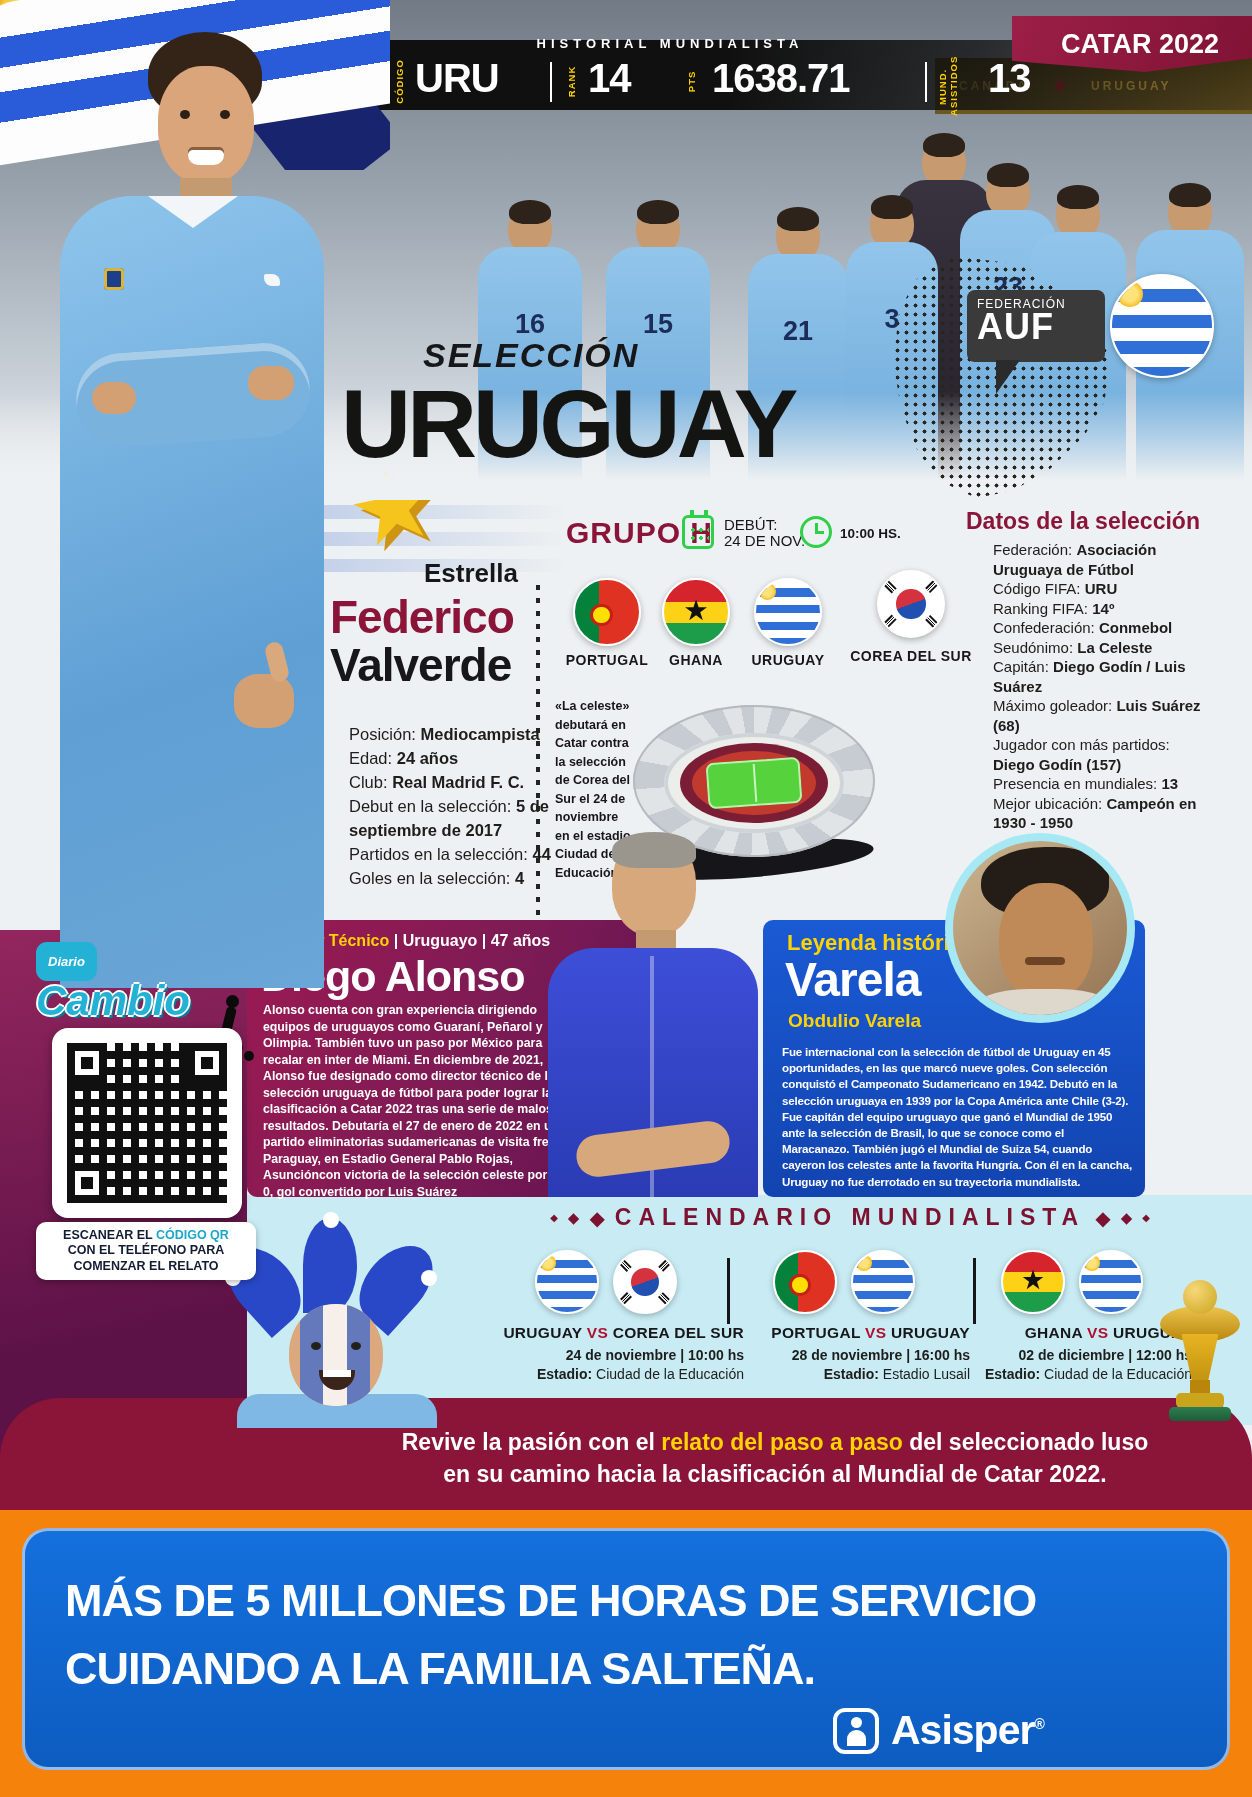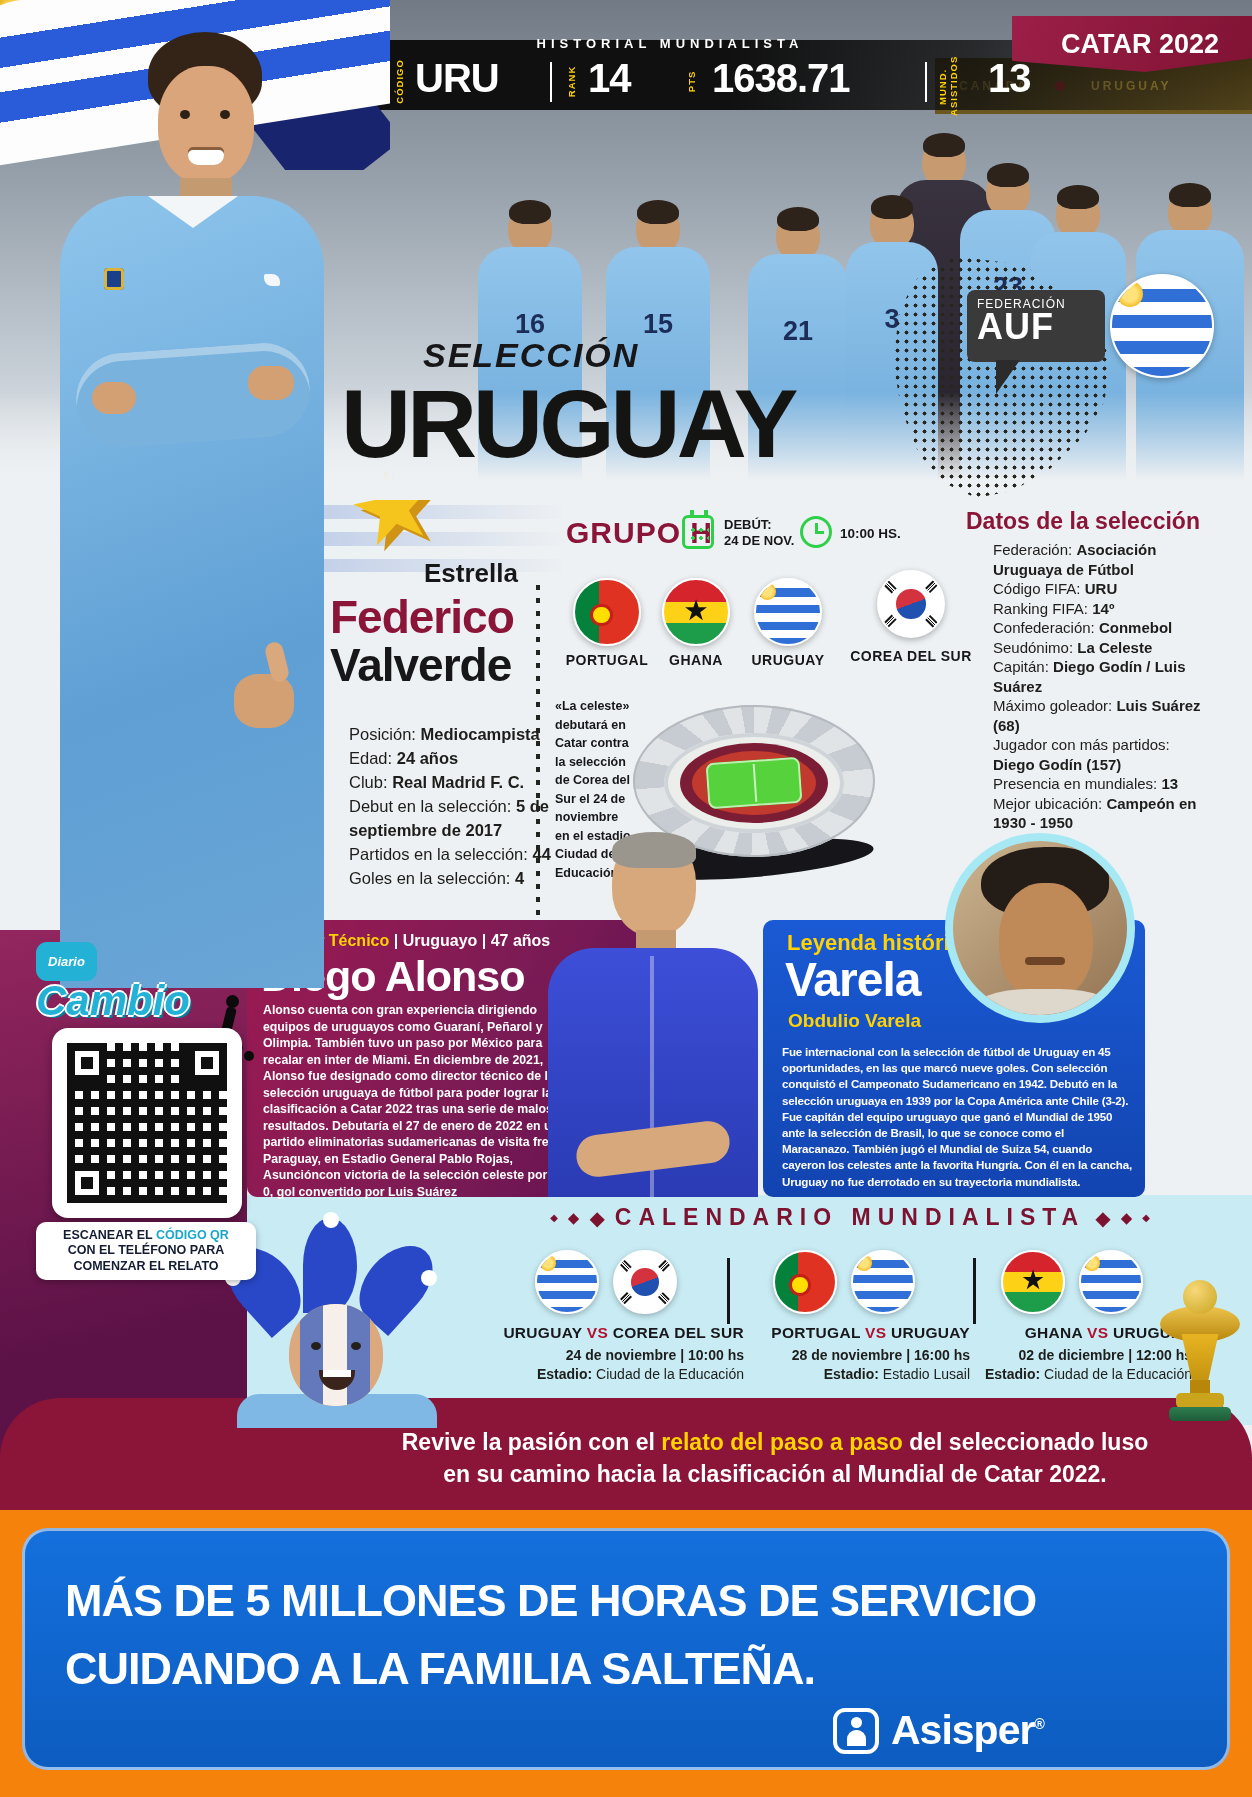--- a/index.html
+++ b/index.html
@@ -89,21 +89,21 @@
   .tg4{right:8%;bottom:17%;transform:rotate(45deg)}
   .flbl{position:absolute;font-size:14px;font-weight:700;letter-spacing:.5px;text-align:center;color:#17171a}
 
   
   .grupo{position:absolute;left:566px;top:516px;font-size:30px;font-weight:700;letter-spacing:1px;color:#8a1538}
   .calicon{position:absolute;left:682px;top:515px;width:32px;height:34px;border:3px solid #2fd049;border-radius:6px}
   .calicon::before{content:"";position:absolute;left:5px;top:-8px;width:4px;height:8px;background:#2fd049;
      box-shadow:14px 0 0 #2fd049}
   .calicon .dots{position:absolute;left:4px;right:2px;top:8px;bottom:2px;
      background:radial-gradient(#2fd049 1.8px,rgba(0,0,0,0) 2px);background-size:8px 8px}
-  .debut{position:absolute;left:724px;top:517px;font-size:13px;font-weight:700;line-height:16px;color:#17171a}
+  .debut{position:absolute;left:724px;top:517px;font-size:15px;font-weight:400;line-height:16px;color:#17171a}
   .clockicon{position:absolute;left:800px;top:516px;width:32px;height:32px;border:3px solid #2fd049;border-radius:50%}
   .clockicon::before{content:"";position:absolute;left:12px;top:4px;width:3px;height:10px;background:#2fd049}
   .clockicon::after{content:"";position:absolute;left:12px;top:12px;width:9px;height:3px;background:#2fd049}
   .hora{position:absolute;left:840px;top:526px;font-size:13.5px;font-weight:700;color:#17171a}
 
   
   .stripesbg{position:absolute;left:148px;top:492px;width:474px;height:80px;z-index:0;
      background:repeating-linear-gradient(180deg,#e9f1fa 0 13px,#4a74cc 13px 27px);opacity:.55}
   .stripesbg::after{content:"";position:absolute;inset:0;background:linear-gradient(90deg,rgba(238,241,243,.2),#eef1f3 88%)}
   .star{position:absolute;left:348px;top:448px;font-size:100px;color:#f6c51d;transform:rotate(-12deg);

